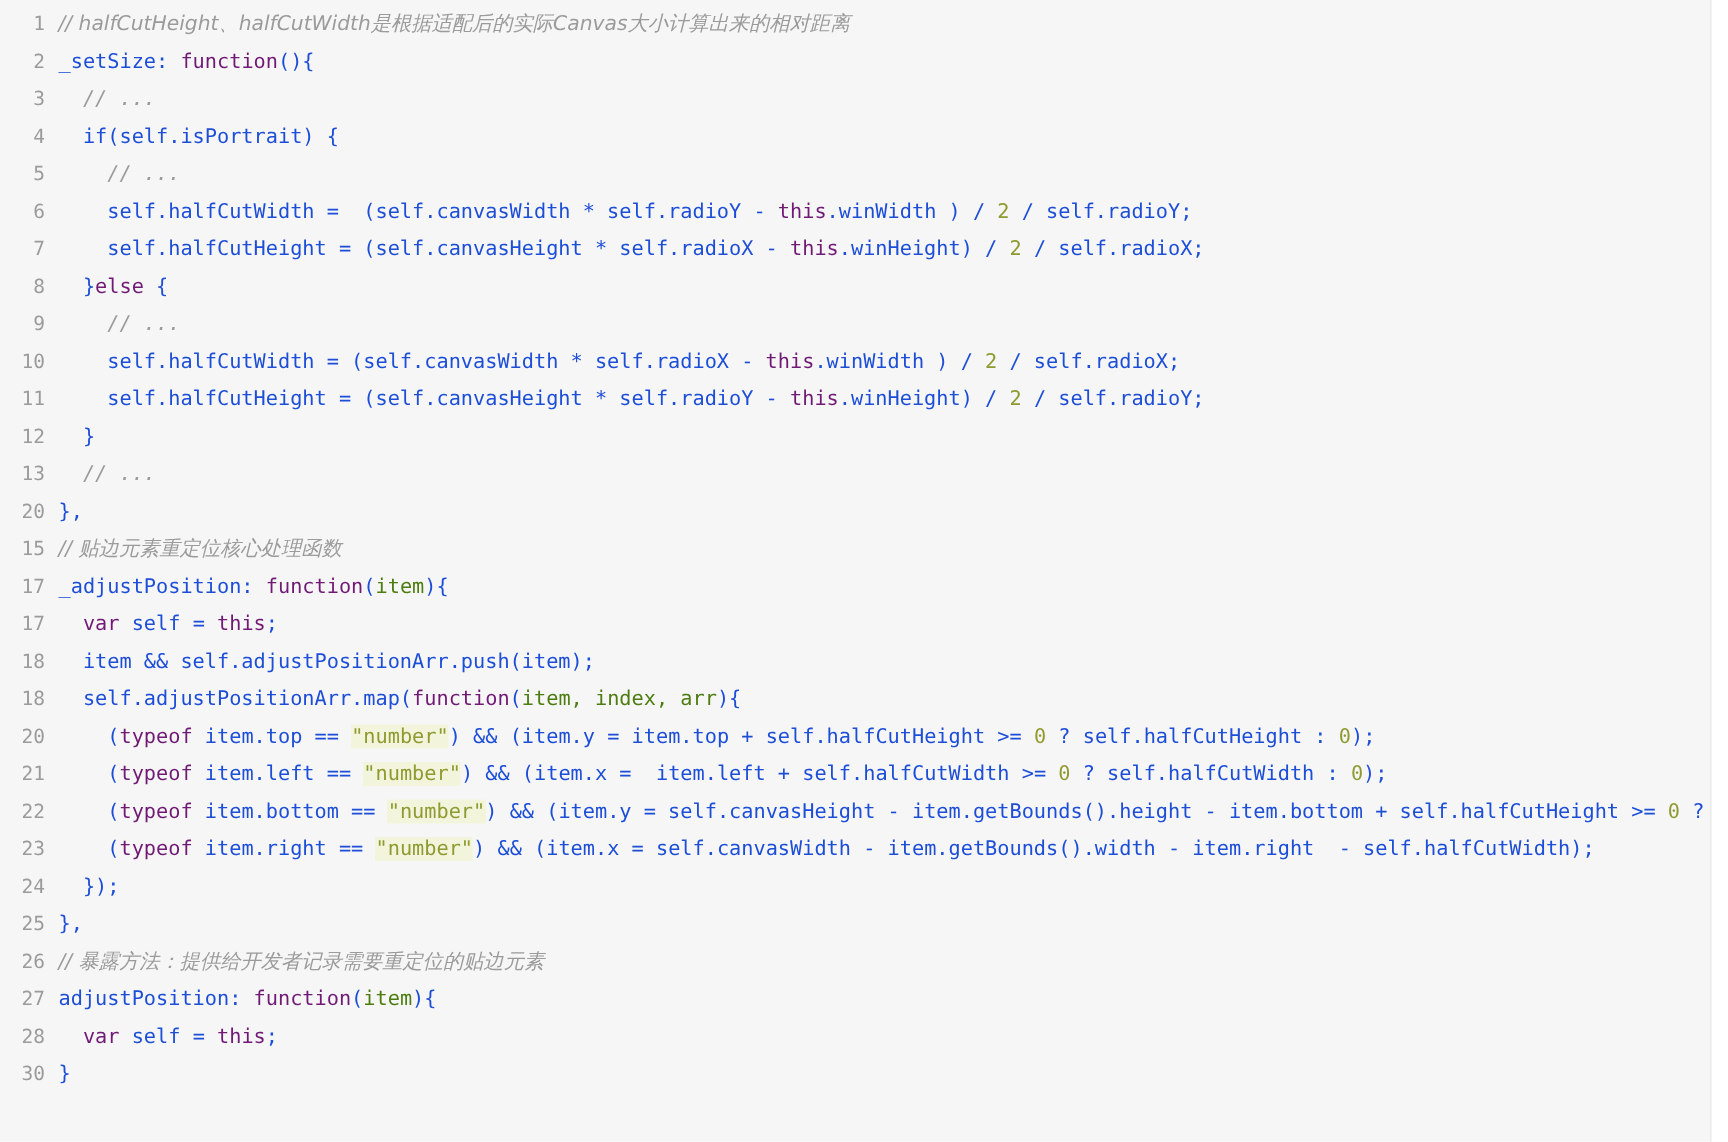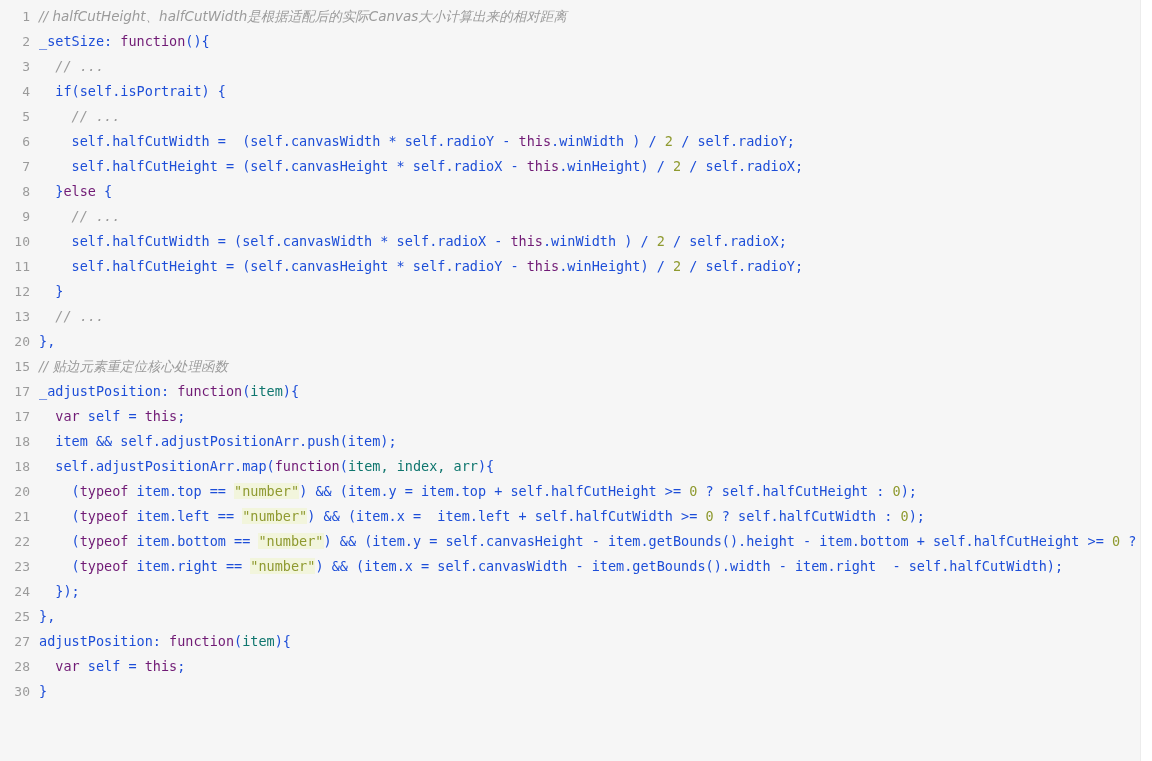--- a/index.html
+++ b/index.html
@@ -49,21 +49,21 @@
     color: #3f3f44;
     font-family: "DejaVu Sans Mono", "Liberation Mono", monospace;
     font-size: 13.5px;
     white-space: pre;
     flex: 1 1 auto;
     overflow: hidden;
   }
   
   .t-com  { color: #9b9b9b; font-style: italic; }
   .t-key  { color: #701a75; text-align: right; }
-  .t-par  { color: #0f766e; }
+  .t-par  { color: #4d7c0f; }
   .t-str  { color: #8f9a30; background: #f2f5dc; }
   .t-num  { color: #8f9a30; }
   .t-pln  { color: #1d4ed8; }
   .cjk { font-family: "DejaVu Sans", "Liberation Sans", sans-serif; font-size: 13.5px; }
 </style>
 </head>
 <body>
 
 <div id="code-block">
   <div class="code-lines" id="lines-host">
@@ -85,17 +85,18 @@
       <div class="code-line"><span class="ln">17</span><span class="code-text"><span class="t-pln">_adjustPosition: </span><span class="t-key">function</span><span class="t-pln">(</span><span class="t-par">item</span><span class="t-pln">){</span></span></div>
       <div class="code-line"><span class="ln">17</span><span class="code-text"><span class="t-pln">  </span><span class="t-key">var</span><span class="t-pln"> self = </span><span class="t-key">this</span><span class="t-pln">;</span></span></div>
       <div class="code-line"><span class="ln">18</span><span class="code-text"><span class="t-pln">  item &amp;&amp; self.adjustPositionArr.push(item);</span></span></div>
       <div class="code-line"><span class="ln">18</span><span class="code-text"><span class="t-pln">  self.adjustPositionArr.map(</span><span class="t-key">function</span><span class="t-pln">(</span><span class="t-par">item, index, arr</span><span class="t-pln">){</span></span></div>
       <div class="code-line"><span class="ln">20</span><span class="code-text"><span class="t-pln">    (</span><span class="t-key">typeof</span><span class="t-pln"> item.top == </span><span class="t-str">"number"</span><span class="t-pln">) &amp;&amp; (item.y = item.top + self.halfCutHeight &gt;= </span><span class="t-num">0</span><span class="t-pln"> ? self.halfCutHeight : </span><span class="t-num">0</span><span class="t-pln">);</span></span></div>
       <div class="code-line"><span class="ln">21</span><span class="code-text"><span class="t-pln">    (</span><span class="t-key">typeof</span><span class="t-pln"> item.left == </span><span class="t-str">"number"</span><span class="t-pln">) &amp;&amp; (item.x =  item.left + self.halfCutWidth &gt;= </span><span class="t-num">0</span><span class="t-pln"> ? self.halfCutWidth : </span><span class="t-num">0</span><span class="t-pln">);</span></span></div>
       <div class="code-line"><span class="ln">22</span><span class="code-text"><span class="t-pln">    (</span><span class="t-key">typeof</span><span class="t-pln"> item.bottom == </span><span class="t-str">"number"</span><span class="t-pln">) &amp;&amp; (item.y = self.canvasHeight - item.getBounds().height - item.bottom + self.halfCutHeight &gt;= </span><span class="t-num">0</span><span class="t-pln"> ?</span></span></div>
       <div class="code-line"><span class="ln">23</span><span class="code-text"><span class="t-pln">    (</span><span class="t-key">typeof</span><span class="t-pln"> item.right == </span><span class="t-str">"number"</span><span class="t-pln">) &amp;&amp; (item.x = self.canvasWidth - item.getBounds().width - item.right  - self.halfCutWidth);</span></span></div>
       <div class="code-line"><span class="ln">24</span><span class="code-text"><span class="t-pln">  });</span></span></div>
       <div class="code-line"><span class="ln">25</span><span class="code-text"><span class="t-pln">},</span></span></div>
+      <div class="code-line"><span class="ln">26</span><span class="code-text"><span class="t-com cjk">// 暴露方法：提供给开发者记录需要重定位的贴边元素</span></span></div>
       <div class="code-line"><span class="ln">27</span><span class="code-text"><span class="t-pln">adjustPosition: </span><span class="t-key">function</span><span class="t-pln">(</span><span class="t-par">item</span><span class="t-pln">){</span></span></div>
       <div class="code-line"><span class="ln">28</span><span class="code-text"><span class="t-pln">  </span><span class="t-key">var</span><span class="t-pln"> self = </span><span class="t-key">this</span><span class="t-pln">;</span></span></div>
       <div class="code-line"><span class="ln">30</span><span class="code-text"><span class="t-pln">}</span></span></div>
     </div>
 </div>
 
 </body></html>

